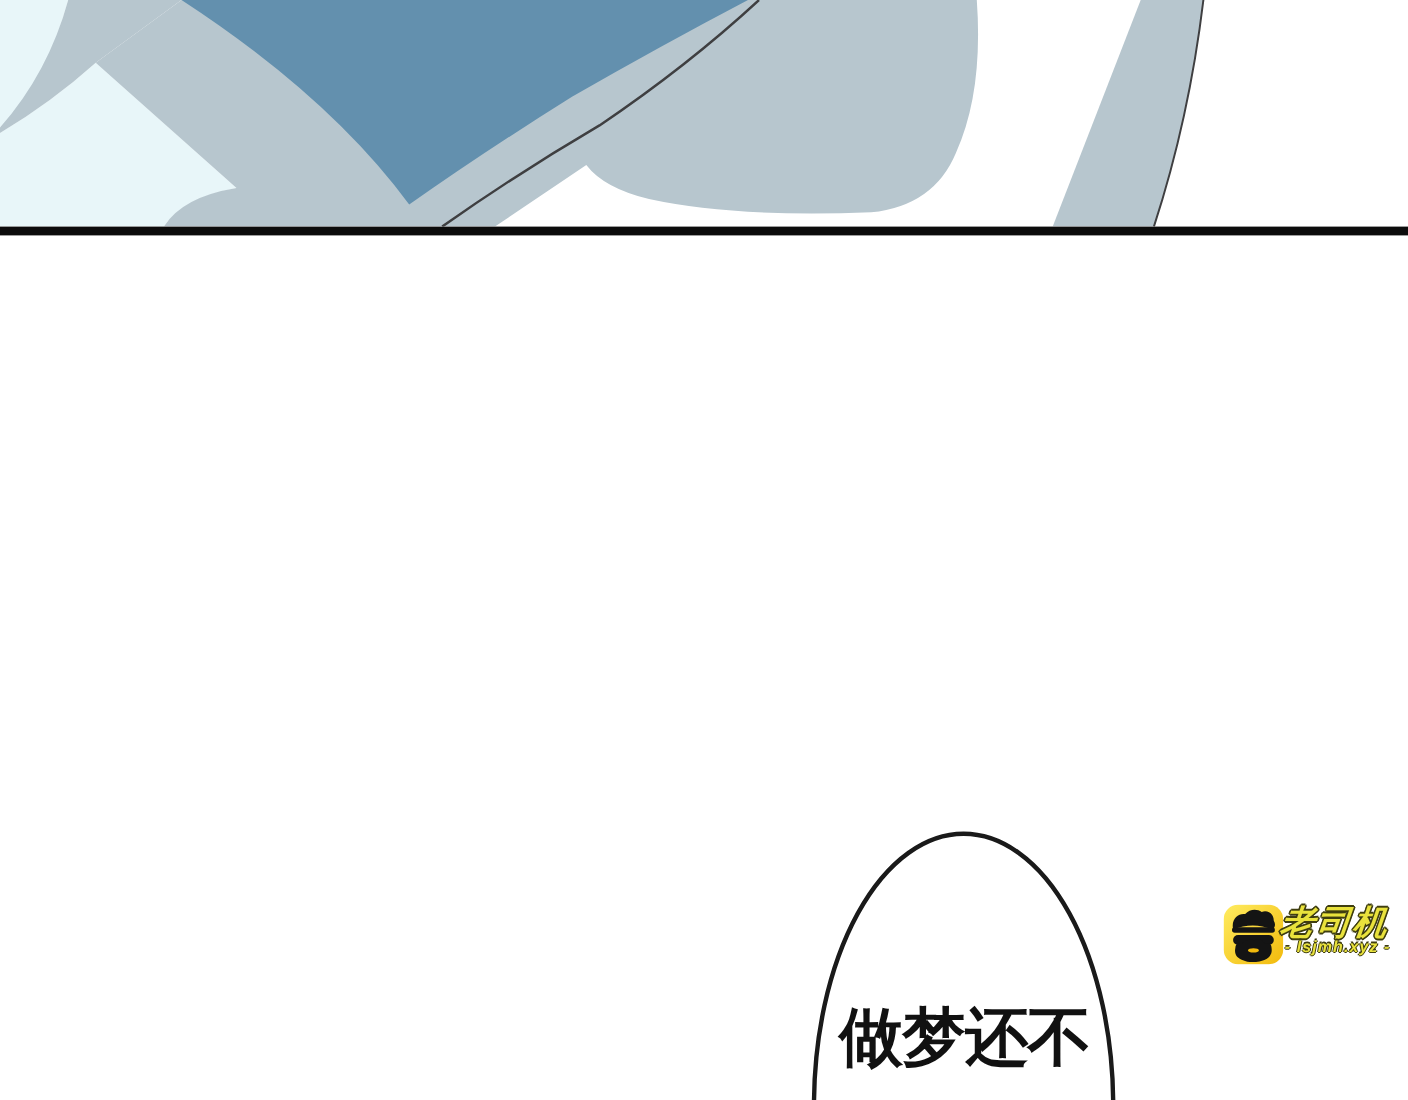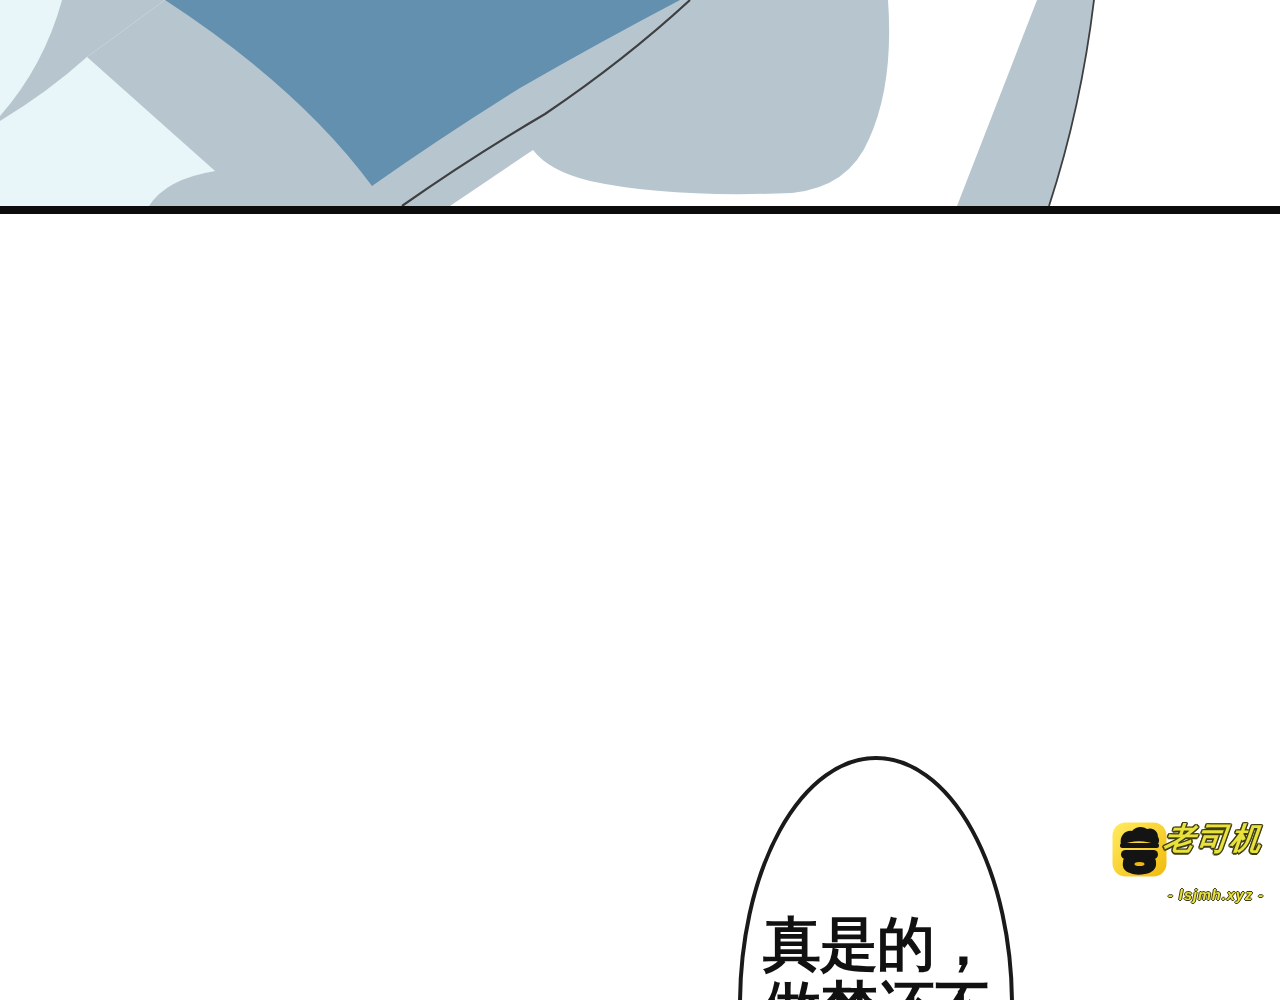--- a/index.html
+++ b/index.html
@@ -33,21 +33,20 @@
     font-size:31px;font-weight:bold;font-style:italic;letter-spacing:2px;
     color:#e9e23c;transform:skewX(-6deg);white-space:nowrap;
     text-shadow:-1.5px 0 #3f3e10,1.5px 0 #3f3e10,0 -1.5px #3f3e10,0 1.5px #3f3e10,
                 -1px -1px #3f3e10,1px 1px #3f3e10,-1px 1px #3f3e10,1px -1px #3f3e10;
   }
   .wm-sub{
     position:absolute;left:56px;top:33px;width:104px;
     font-size:14.5px;font-weight:bold;font-style:italic;letter-spacing:1px;
     color:#e9e23c;white-space:nowrap;
     text-shadow:-1px 0 #3f3e10,1px 0 #3f3e10,0 -1px #3f3e10,0 1px #3f3e10;
-    margin-top:34px;
   }
 </style>
 </head>
 <body>
 
 <div class="page">
 
   <svg class="panel-svg" viewBox="0 0 1280 206" preserveAspectRatio="none">
     <rect x="0" y="0" width="1280" height="206" fill="#ffffff"></rect>
 
@@ -65,21 +64,20 @@
     <path d="M1037,0 L1094,0 Q1081,108 1049,206 L957,206 Z" fill="#b7c6ce"></path>
     <path d="M1094,0 Q1081,108 1049,206" fill="none" stroke-width="1.8" stroke="#3f3f41"></path>
   </svg>
 
   <div class="panel-bar"></div>
 
   <svg class="bubble-svg" viewBox="0 0 292 250">
     <ellipse cx="144" cy="255" rx="136" ry="247" fill="#ffffff" stroke-width="4" stroke="#1a1a1a"></ellipse>
   </svg>
   <div class="bubble-text">
-    <div>真是的，</div>
     <div>做梦还不</div>
   </div>
 
   <div class="wm">
     <svg class="wm-icon" viewBox="0 0 55 55">
       <defs>
         <linearGradient id="wmg" x1="0" y1="0" x2="1" y2="1">
           <stop offset="0" stop-color="#ffec60"></stop>
           <stop offset="1" stop-color="#f2ba0c"></stop>
         </linearGradient>

